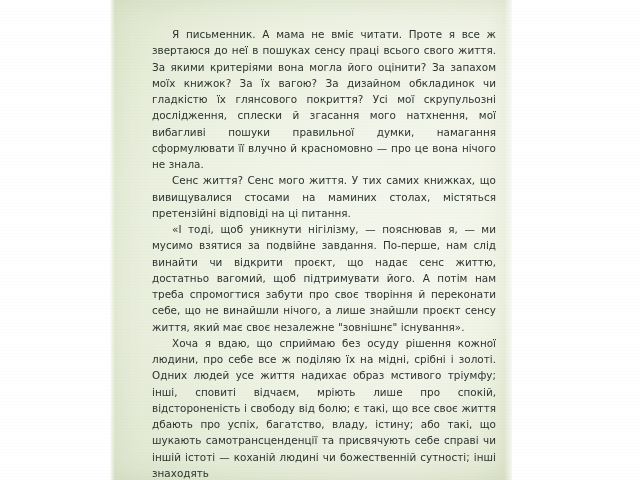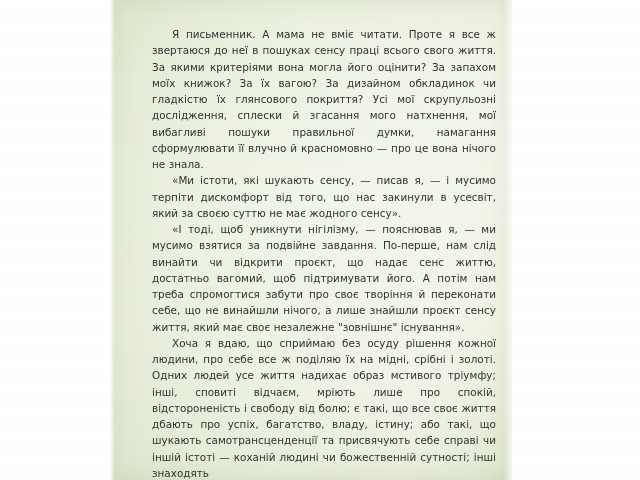--- a/index.html
+++ b/index.html
@@ -129,20 +129,20 @@
 <body>
 
 <div class="scan">
 
   <div class="page-sheet"></div>
   <div class="gutter-left"></div>
   <div class="gutter-right"></div>
 
   <div class="text-column">
     <p class="para">Я письменник. А мама не вміє читати. Проте я все ж звертаюся до неї в пошуках сенсу праці всього свого життя. За якими критеріями вона могла його оцінити? За запахом моїх книжок? За їх вагою? За дизайном обкладинок чи гладкістю їх глянсового покриття? Усі мої скрупульозні дослідження, сплески й згасання мого натхнення, мої вибагливі пошуки правильної думки, намагання сформулювати її влучно й красномовно — про це вона нічого не знала.</p>
-    <p class="para">«Ми істоти, які шукають сенсу, — писав я, — і мусимо терпіти дискомфорт від того, що нас закинули в усесвіт, який за своєю суттю не має жодного сенсу».</p>
+    <p class="para">Сенс життя? Сенс мого життя. У тих самих книжках, що вивищувалися стосами на маминих столах, містяться претензійні відповіді на ці питання.</p>
     <p class="para">«І тоді, щоб уникнути нігілізму, — пояснював я, — ми мусимо взятися за подвійне завдання. По-перше, нам слід винайти чи відкрити проєкт, що надає сенс життю, достатньо вагомий, щоб підтримувати його. А потім нам треба спромогтися забути про своє творіння й переконати себе, що не винайшли нічого, а лише знайшли проєкт сенсу життя, який має своє незалежне "зовнішнє" існування».</p>
     <p class="para">Хоча я вдаю, що сприймаю без осуду рішення кожної людини, про себе все ж поділяю їх на мідні, срібні і золоті. Одних людей усе життя надихає образ мстивого тріумфу; інші, сповиті відчаєм, мріють лише про спокій, відстороненість і свободу від болю; є такі, що все своє життя дбають про успіх, багатство, владу, істину; або такі, що шукають самотрансценденції та присвячують себе справі чи іншій істоті — коханій людині чи божественній сутності; інші знаходять</p>
   </div>
 
 
   <div class="grain"></div>
 </div>
 
 </body></html>

